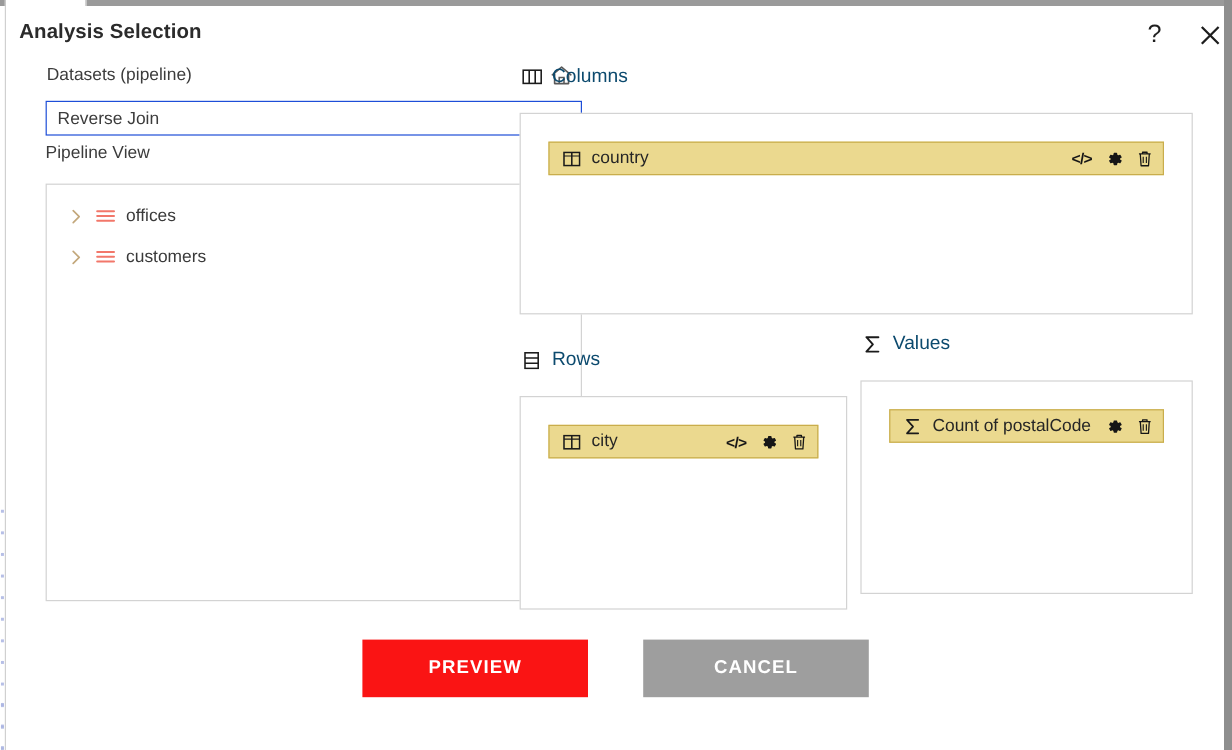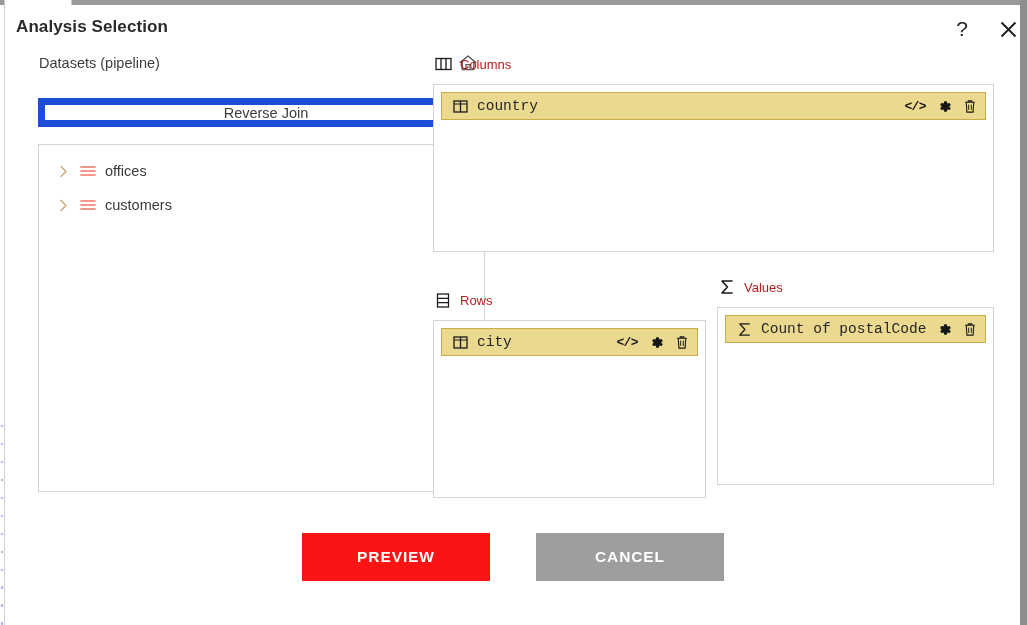--- a/index.html
+++ b/index.html
@@ -105,29 +105,28 @@
   }
   #datasets-label { position: absolute; left: 1px; top: 0; }
   #home-icon {
     position: absolute; right: 6px; top: -3px;
     width: 22px; height: 22px; cursor: pointer;
     display: flex; align-items: center; justify-content: center;
   }
 
   #dataset-select {
     position: relative;
-    margin-top: 19px;
+    margin-top: 5px;
     height: 29px;
-    border: 7px solid #1d4ed8;
+    border: 1px solid #1d4ed8;
     background: #fff;
     box-sizing: border-box;
     cursor: pointer;
     display: flex;
     align-items: center;
-    justify-content: center;
   }
   #dataset-select-value {
     padding-left: 9px;
     font-size: 14.5px;
     color: #3c3c3c;
   }
   #dataset-chevron {
     position: absolute; right: 9px; top: 50%;
     transform: translateY(-50%);
     width: 18px; height: 18px;
@@ -177,30 +176,29 @@
     align-items: center;
     height: 22px;
   }
   .zone-header-icon {
     width: 20px; height: 18px;
     display: flex; align-items: center; justify-content: center;
     margin-right: 7px;
     color: #1b1b1b;
   }
   .zone-header-label {
-    font-size: 13px;
-    color: #b91c1c;
+    font-size: 16px;
+    color: #0c4a6e;
   }
   .zone-box {
-    margin-top: 9px;
+    margin-top: 19px;
     border: 1px solid #d3d3d3;
     background: #fff;
     box-sizing: border-box;
-    padding: 7px;
-    font-family: Liberation Mono, monospace;
+    padding: 23px;
   }
 
   
   .chip {
     position: relative;
     display: flex;
     align-items: center;
     height: 28px;
     background: #ebd98f;
     border: 1px solid #c9ad4c;
@@ -314,20 +312,21 @@
 
       <div id="dataset-select">
         <span id="dataset-select-value">Reverse Join</span>
         <span id="dataset-chevron">
           <svg width="16" height="16" viewBox="0 0 16 16" aria-hidden="true">
             <path d="M2.5 5.5 L8 11 L13.5 5.5" stroke="#6b7280" stroke-width="1.4" fill="none" stroke-linecap="round" stroke-linejoin="round"></path>
           </svg>
         </span>
       </div>
 
+      <div class="field-label" id="pipeline-label">Pipeline View</div>
 
       <div id="pipeline-tree">
 
         <div class="tree-row">
           <span class="tree-chevron">
             <svg width="15" height="15" viewBox="0 0 15 15" aria-hidden="true">
               <path d="M5 2.5 L10 7.5 L5 12.5" stroke="#c3a87c" stroke-width="1.4" fill="none" stroke-linecap="round" stroke-linejoin="round"></path>
             </svg>
           </span>
           <span class="tree-table-icon">

